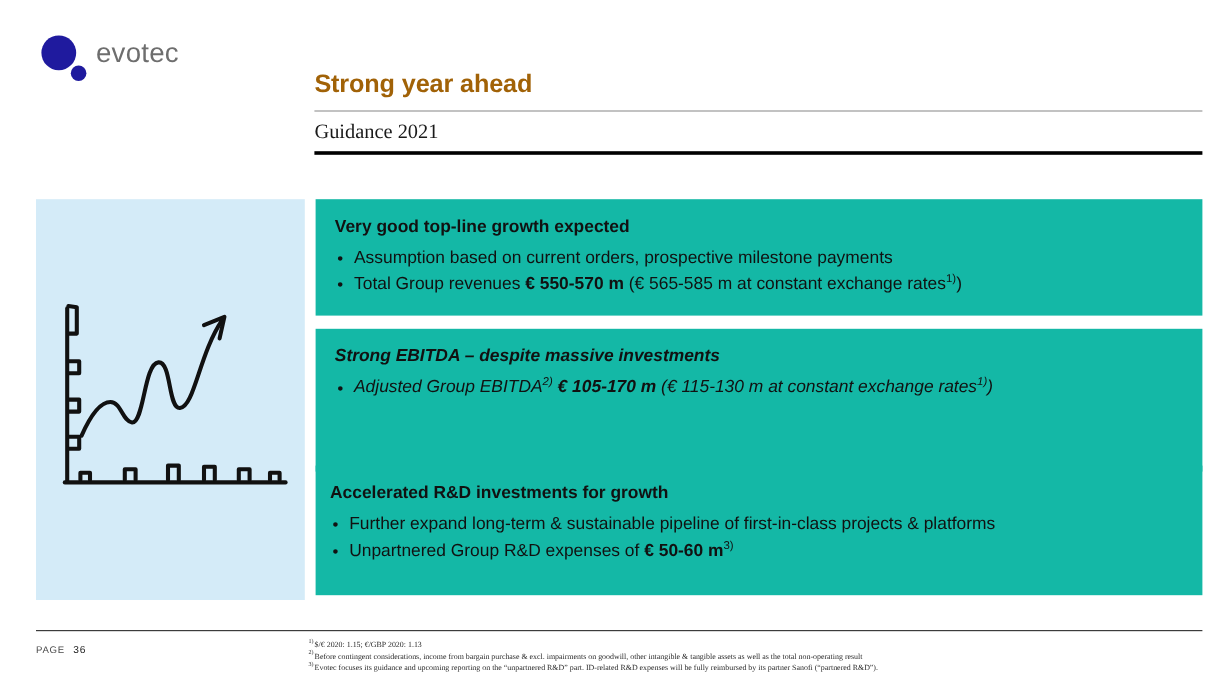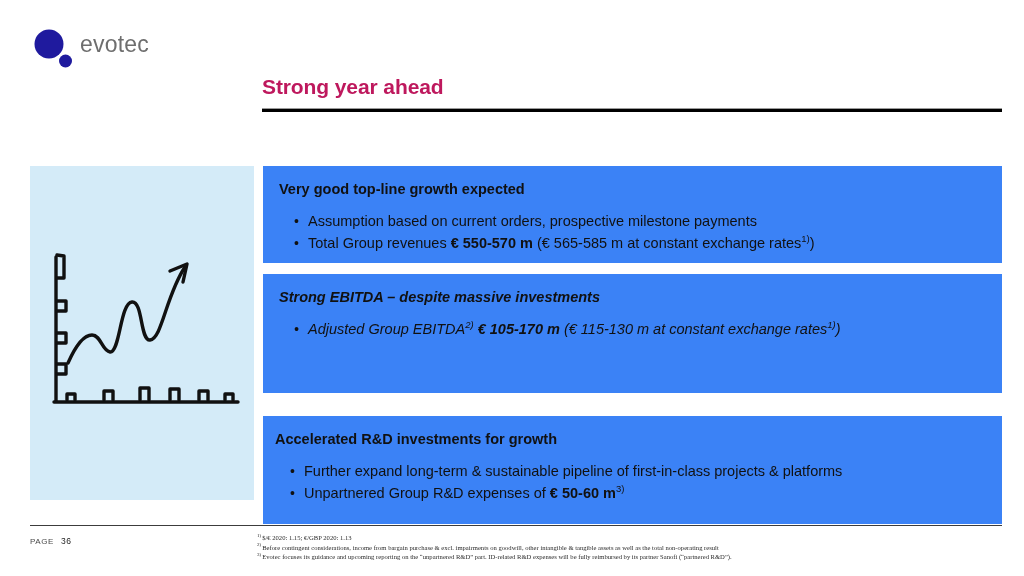--- a/index.html
+++ b/index.html
@@ -38,23 +38,23 @@
   
   #header {
     position: absolute;
     left: 262px;
     top: 58px;
     width: 740px;
   }
   #page-title {
     font-size: 21px;
     font-weight: bold;
-    color: #be185d;
+    color: #a16207;
     letter-spacing: -0.1px;
-    margin: 16px 0 8px 0;
+    margin: 0 0 8px 0;
     line-height: 26px;
   }
   #rule-thin {
     height: 1px;
     background: #9b9b9b;
     width: 100%;
   }
   #subtitle {
     font-family: "Liberation Serif", serif;
     font-size: 17px;
@@ -81,37 +81,37 @@
     position: absolute;
     left: 12px;
     top: 85px;
   }
 
   
   .content-block {
     position: absolute;
     left: 263px;
     width: 739px;
-    background: #3b82f6;
+    background: #14b8a6;
     box-sizing: border-box;
     padding: 14px 16px 12px 16px;
   }
   #block-1 { top: 166px; height: 97px; }
   #block-2 { top: 274px; height: 119px; font-style: italic; }
-  #block-3 { top: 416px; height: 108px; padding-left: 12px; }
+  #block-3 { top: 388px; height: 108px; padding-left: 12px; }
 
   .block-heading {
     font-size: 14.5px;
     font-weight: bold;
     color: #111111;
     margin: 0 0 7px 0;
     line-height: 18px;
   }
   .bullet-list {
-    margin: 13px;
+    margin: 0;
     padding: 0;
     list-style: none;
   }
   .bullet-item {
     position: relative;
     padding-left: 16px;
     font-size: 14.5px;
     line-height: 20px;
     color: #111111;
     margin-bottom: 2px;
@@ -179,20 +179,21 @@
   <svg width="200" height="44" viewBox="0 0 200 44">
     <circle cx="19" cy="18" r="14.5" fill="#1f1a9e"></circle>
     <circle cx="35.5" cy="35" r="6.5" fill="#1f1a9e"></circle>
   </svg>
   <div id="logo-text">evotec</div>
 </div>
 
 <div id="header">
   <div id="page-title">Strong year ahead</div>
   <div id="rule-thin"></div>
+  <div id="subtitle">Guidance 2021</div>
   <div id="rule-thick"></div>
 </div>
 
 <div id="illustration-panel">
   <svg id="chart-sketch" width="204" height="170" viewBox="0 0 204 170" fill="none" stroke="#111111" stroke-width="3.4" stroke-linecap="round" stroke-linejoin="round">
 
     <path d="M14 6 L14 150"></path>
     <path d="M15 4 L22 5 L22 27 L15 27"></path>
     <path d="M15 50 L24 50 L24 60 L15 60"></path>
     <path d="M15 82 L24 82 L24 92 L15 92"></path>

